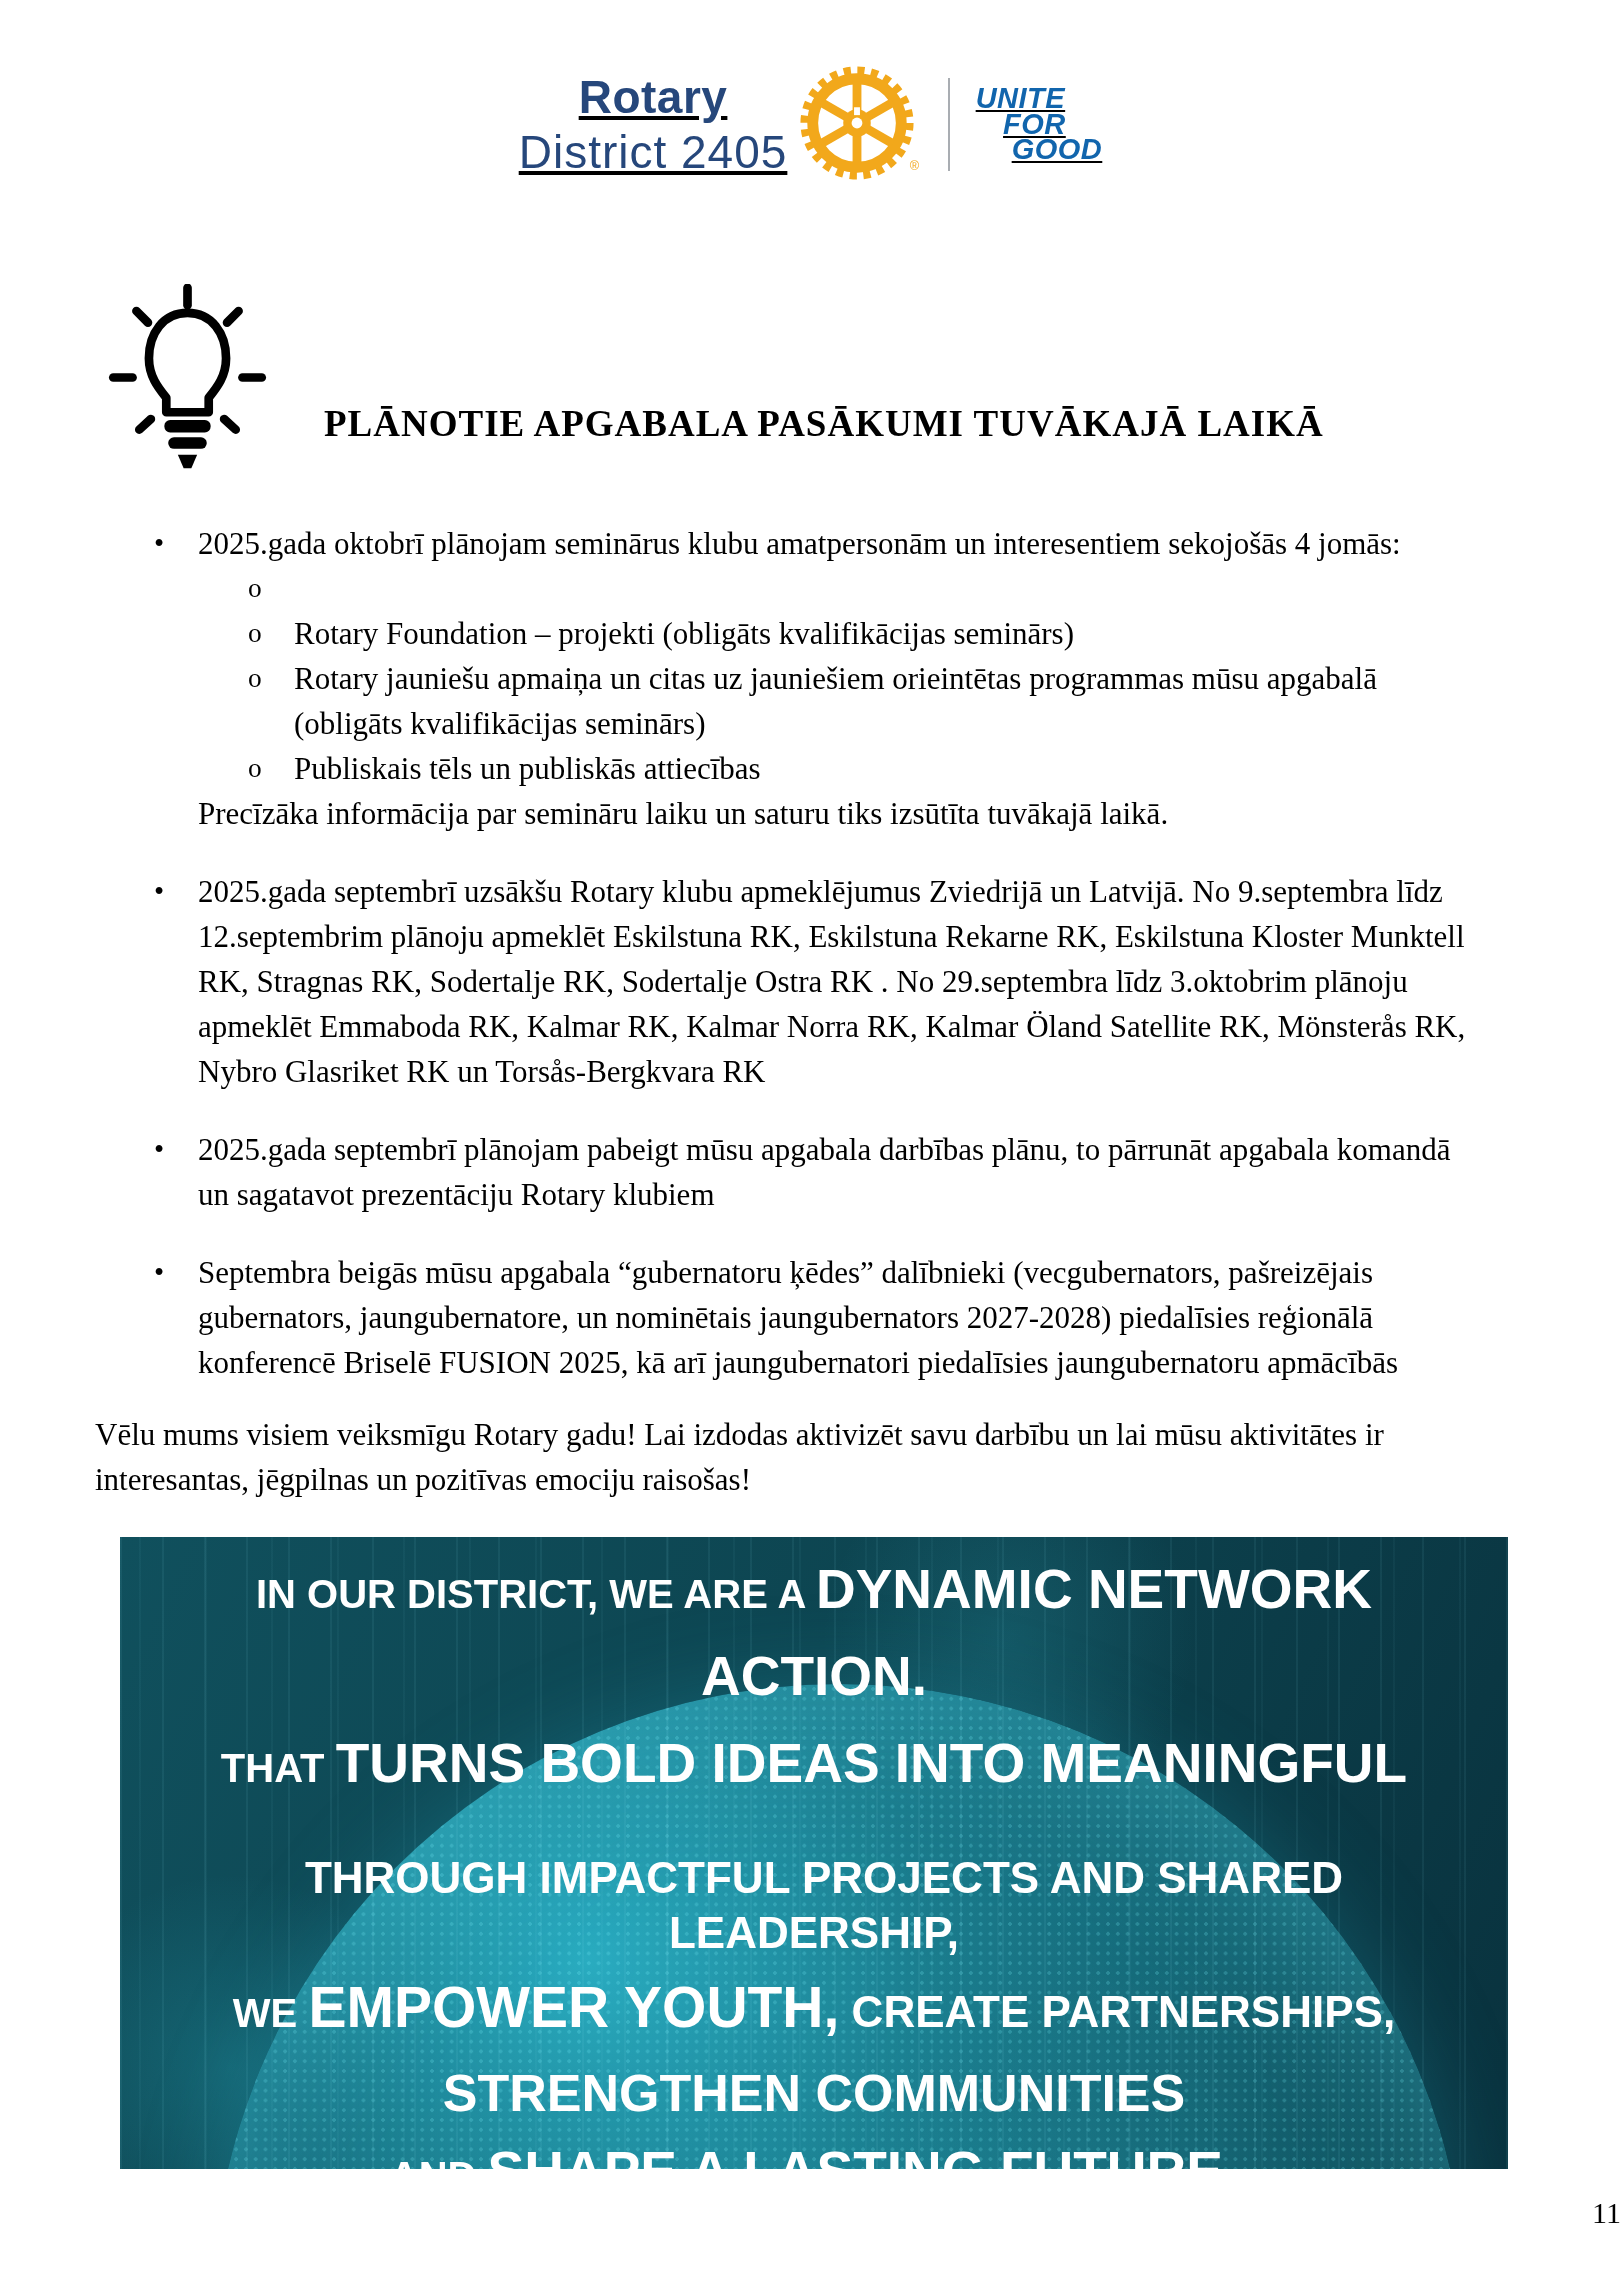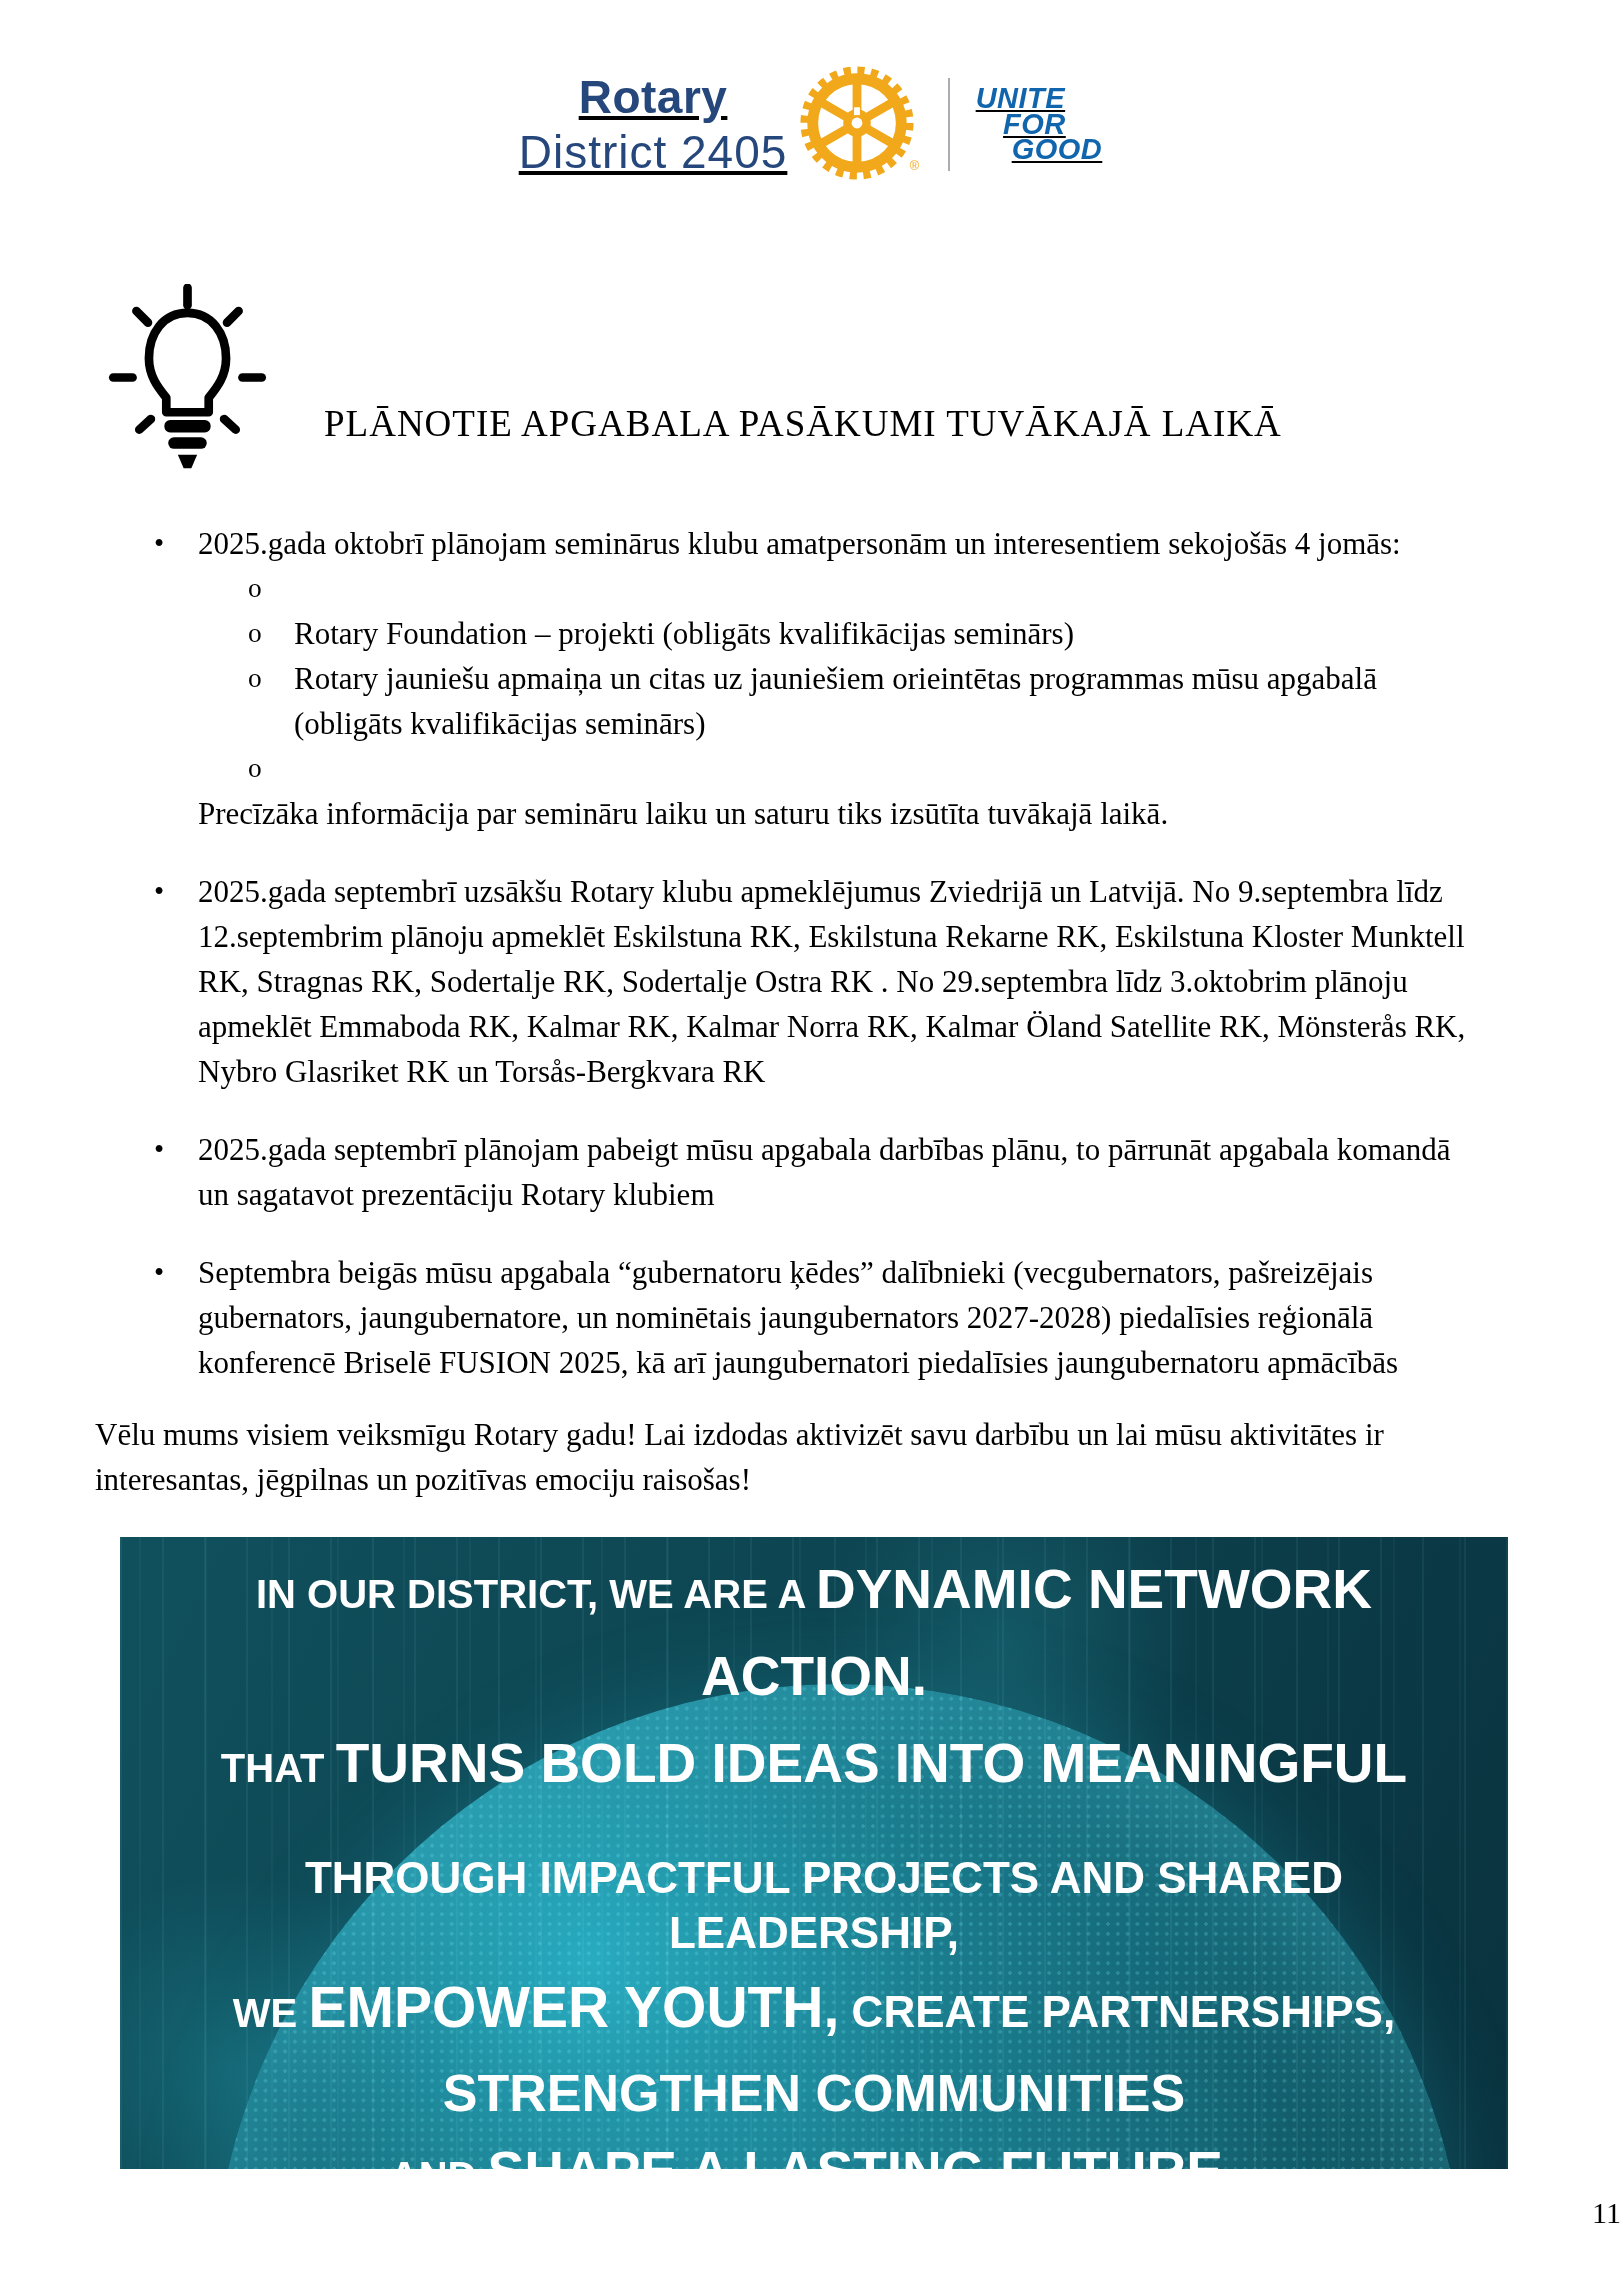--- a/index.html
+++ b/index.html
@@ -71,21 +71,21 @@
 
   
   .section-head {
     display: flex;
     align-items: flex-end;
     margin: 86px 0 0 108px;
   }
   .bulb { flex: none; }
   .section-heading {
     font-size: 37px;
-    font-weight: 400;
+    font-weight: 700;
     letter-spacing: 1px;
     margin: 8px 0 31px 57px;
     white-space: nowrap;
   }
 
   
   .content {
     font-size: 31px;
     line-height: 45px;
     margin-top: 45px;
@@ -247,20 +247,21 @@
     <div class="row lvl2">
       <div class="marker">o</div>
       <div class="txt">Rotary Foundation – projekti (obligāts kvalifikācijas seminārs)</div>
     </div>
     <div class="row lvl2">
       <div class="marker">o</div>
       <div class="txt">Rotary jauniešu apmaiņa un citas uz jauniešiem orieintētas programmas mūsu apgabalā (obligāts kvalifikācijas seminārs)</div>
     </div>
     <div class="row lvl2">
       <div class="marker">o</div>
+      <div class="txt">Publiskais tēls un publiskās attiecības</div>
     </div>
     <div class="note">Precīzāka informācija par semināru laiku un saturu tiks izsūtīta tuvākajā laikā.</div>
   </div>
 
   <div class="group gap-lg">
     <div class="row lvl1">
       <div class="marker">•</div>
       <div class="txt">2025.gada septembrī uzsākšu Rotary klubu apmeklējumus Zviedrijā un Latvijā. No 9.septembra līdz 12.septembrim plānoju apmeklēt Eskilstuna RK, Eskilstuna Rekarne RK, Eskilstuna Kloster Munktell RK, Stragnas RK, Sodertalje RK, Sodertalje Ostra RK . No 29.septembra līdz 3.oktobrim plānoju apmeklēt Emmaboda RK, Kalmar RK, Kalmar Norra RK, Kalmar Öland Satellite RK, Mönsterås RK, Nybro Glasriket RK un Torsås-Bergkvara RK</div>
     </div>
   </div>

